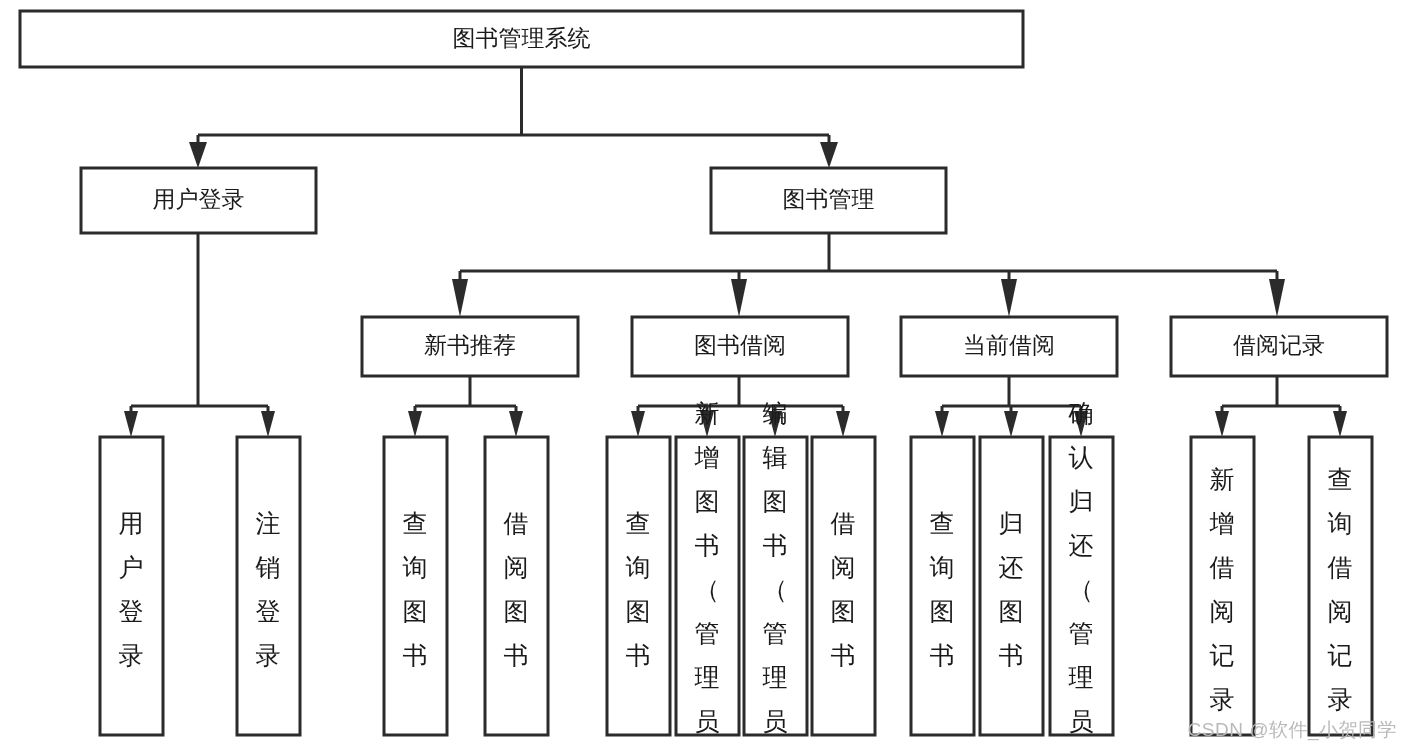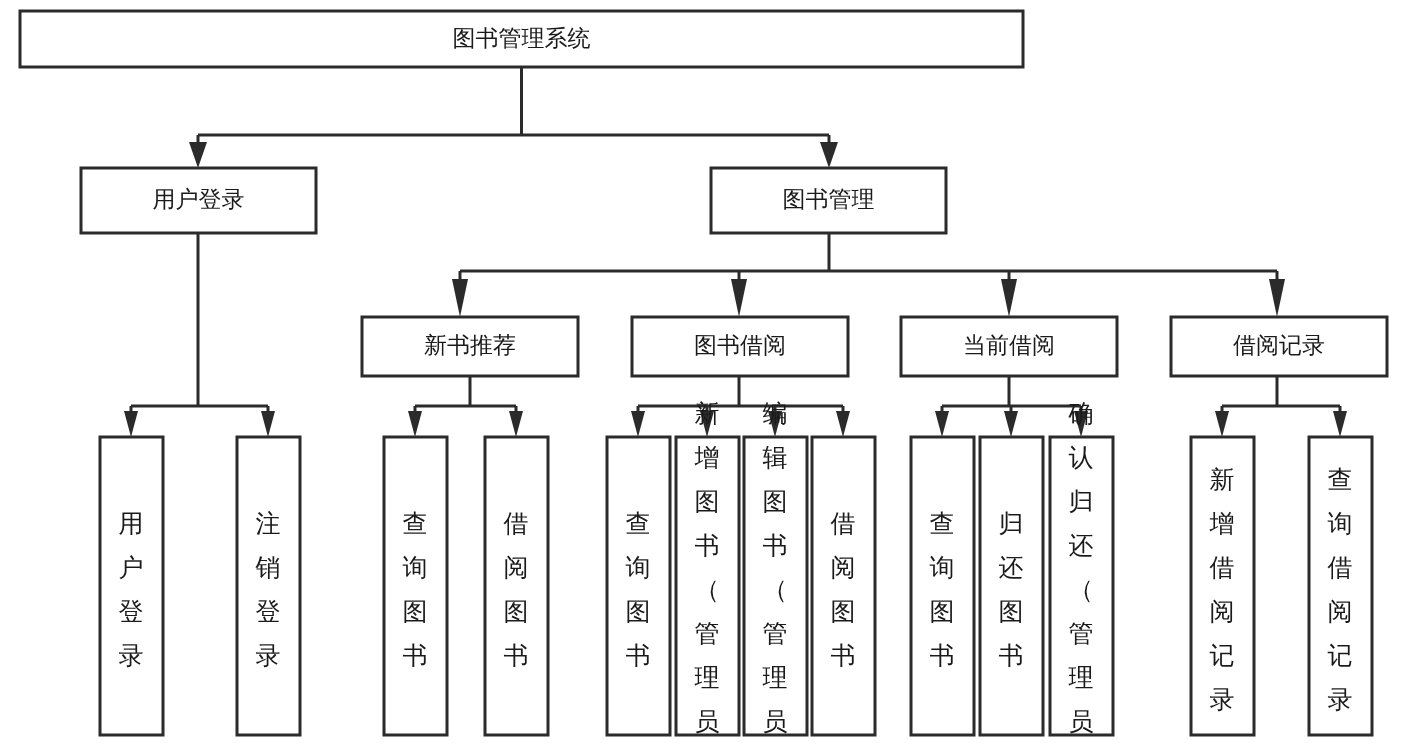--- a/index.html
+++ b/index.html
@@ -202,14 +202,15 @@
     <text class="node-label-v" x="1081" y="437"><tspan x="1081" y="422.32">确</tspan><tspan x="1081" y="466.32">认</tspan><tspan x="1081" y="510.32">归</tspan><tspan x="1081" y="554.3199999999999">还</tspan><tspan x="1081" y="598.3199999999999">（</tspan><tspan x="1081" y="642.3199999999999">管</tspan><tspan x="1081" y="686.3199999999999">理</tspan><tspan x="1081" y="730.3199999999999">员</tspan><tspan x="1081" y="774.3199999999999">）</tspan></text>
 
     <rect class="node-box" x="1191" y="437" width="63" height="298"></rect>
     <text class="node-label-v" x="1222" y="437"><tspan x="1222" y="488.32">新</tspan><tspan x="1222" y="532.3199999999999">增</tspan><tspan x="1222" y="576.3199999999999">借</tspan><tspan x="1222" y="620.3199999999999">阅</tspan><tspan x="1222" y="664.3199999999999">记</tspan><tspan x="1222" y="708.3199999999999">录</tspan></text>
 
     <rect class="node-box" x="1309" y="437" width="63" height="298"></rect>
     <text class="node-label-v" x="1340" y="437"><tspan x="1340" y="488.32">查</tspan><tspan x="1340" y="532.3199999999999">询</tspan><tspan x="1340" y="576.3199999999999">借</tspan><tspan x="1340" y="620.3199999999999">阅</tspan><tspan x="1340" y="664.3199999999999">记</tspan><tspan x="1340" y="708.3199999999999">录</tspan></text>
 
   </svg>
 
+  <div class="watermark-text">CSDN @软件_小贺同学</div>
 
 </div>
 
 </body></html>

